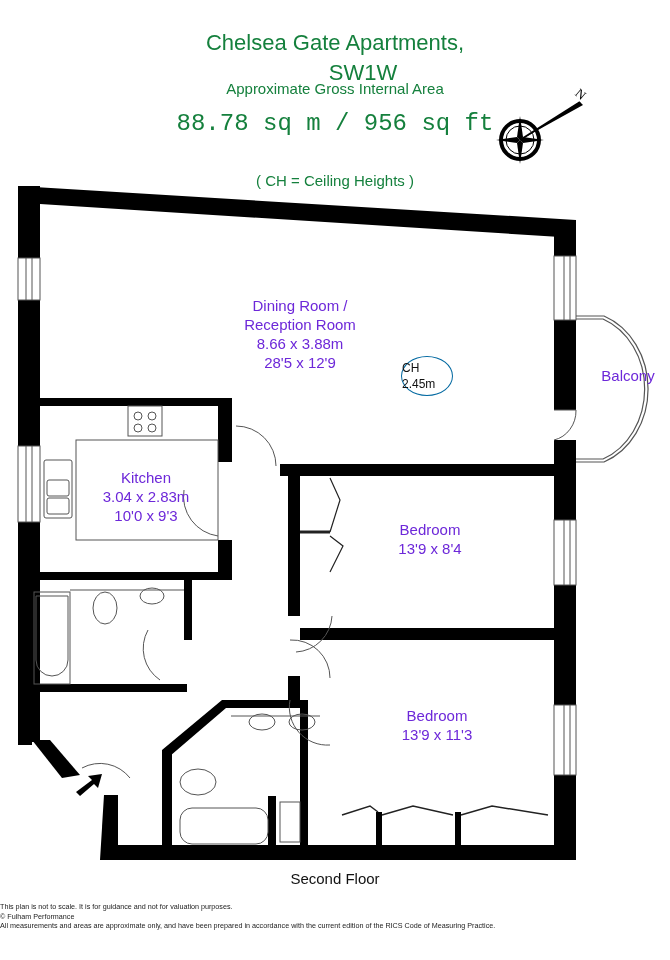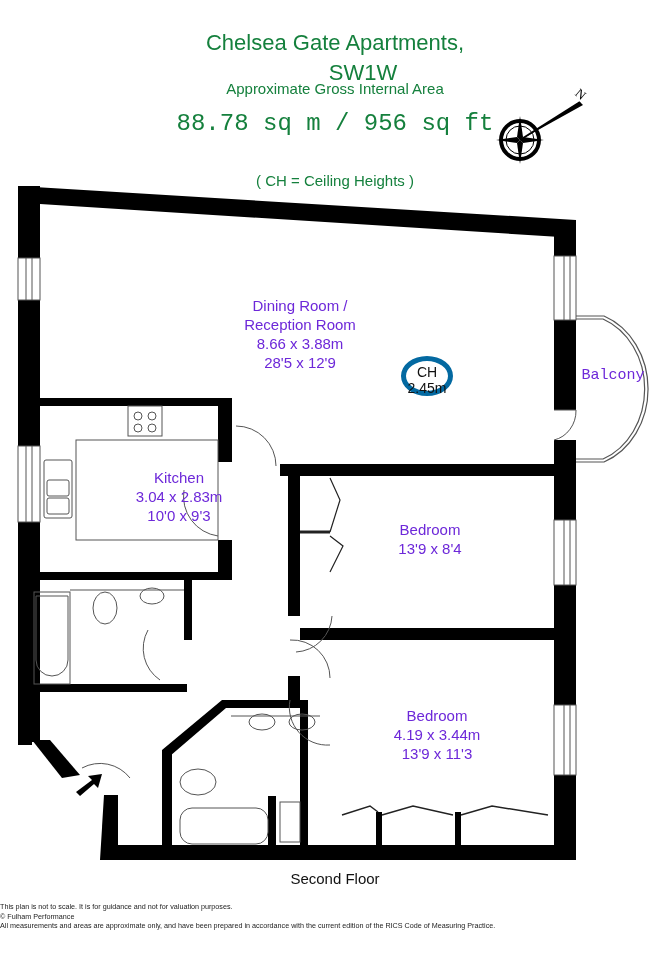--- a/index.html
+++ b/index.html
@@ -6,21 +6,21 @@
   body { width: 670px; height: 960px; position: relative; overflow: hidden; font-family: "Liberation Sans", sans-serif; color: #111; }
   .title { position: absolute; left: 0; width: 670px; text-align: center; font-size: 22px; line-height: 26px; color: #15803d; }
   .t1 { top: 30px; }
   .t2 { top: 60px; padding-left: 28px; }
   .t3 { top: 80px; font-size: 15px; line-height: 18px; }
   .t4 { top: 110px; font-size: 24px; line-height: 28px; font-family: Liberation Mono, monospace; }
   .t5 { top: 156px; font-size: 15px; line-height: 18px; margin-top: 16px; }
   .compass { position: absolute; left: 488px; top: 84px; width: 110px; height: 90px; }
   .plan { position: absolute; left: 0; top: 0; width: 670px; height: 960px; }
   .room-label { position: absolute; text-align: center; font-size: 15px; line-height: 19px; color: #6d28d9; }
-  .ch-badge { position: absolute; left: 401px; top: 356px; width: 52px; height: 40px; border: 5px solid #0369a1; border-radius: 50%; text-align: center; font-size: 14px; line-height: 16px; padding-top: 3px; box-sizing: border-box; }
+  .ch-badge { position: absolute; left: 401px; top: 356px; width: 52px; height: 40px; border: 1px solid #0369a1; border-radius: 50%; font-size: 12px; line-height: 16px; padding-top: 3px; box-sizing: border-box; }
   .floor-name { position: absolute; left: 0; top: 870px; width: 670px; text-align: center; font-size: 15px; }
   .disclaimer { position: absolute; left: 0; top: 902px; width: 670px; font-size: 7.2px; line-height: 9.6px; color: #222; }
 </style>
 </head>
 <body>
 
 <div class="title t1">Chelsea Gate Apartments,</div>
 <div class="title t2">SW1W</div>
 <div class="title t3">Approximate Gross Internal Area</div>
 <div class="title t4">88.78 sq m  /  956 sq ft</div>
@@ -174,38 +174,37 @@
   <div>Reception Room</div>
   <div>8.66 x 3.88m</div>
   <div>28'5 x 12'9</div>
 </div>
 
 <div class="ch-badge">
   <div>CH</div>
   <div>2.45m</div>
 </div>
 
-<div class="room-label" style="left:76px; top:468px; width:140px;padding-left:33px;">
+<div class="room-label" style="left:76px; top:468px; width:140px;">
   <div>Kitchen</div>
   <div>3.04 x 2.83m</div>
   <div>10'0 x 9'3</div>
 </div>
 
 <div class="room-label" style="left:360px; top:520px; width:140px;">
   <div>Bedroom</div>
   <div>13'9 x 8'4</div>
 </div>
 
 <div class="room-label" style="left:367px; top:706px; width:140px;">
   <div>Bedroom</div>
-  <div>4.19 x 3.44m</div>
   <div>13'9 x 11'3</div>
 </div>
 
-<div class="room-label" style="left:573px; top:366px; width:80px;font-family:Liberation Mono, monospace;">
+<div class="room-label" style="left:588px; top:366px; width:80px;">
   <div>Balcony</div>
 </div>
 
 <div class="floor-name">Second Floor</div>
 <div class="disclaimer">
   <div>This plan is not to scale. It is for guidance and not for valuation purposes.</div>
   <div>© Fulham Performance</div>
   <div>All measurements and areas are approximate only, and have been prepared in accordance with the current edition of the RICS Code of Measuring Practice.</div>
 </div>
 

